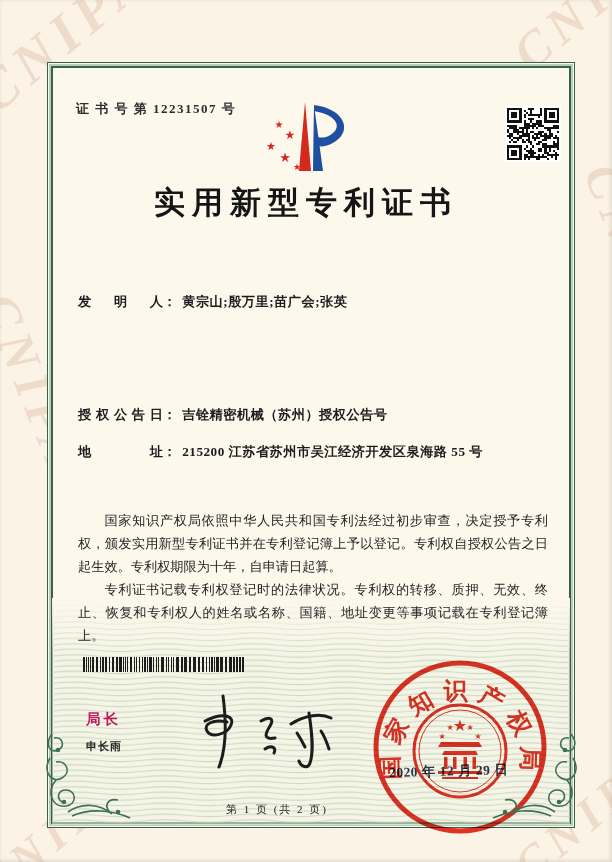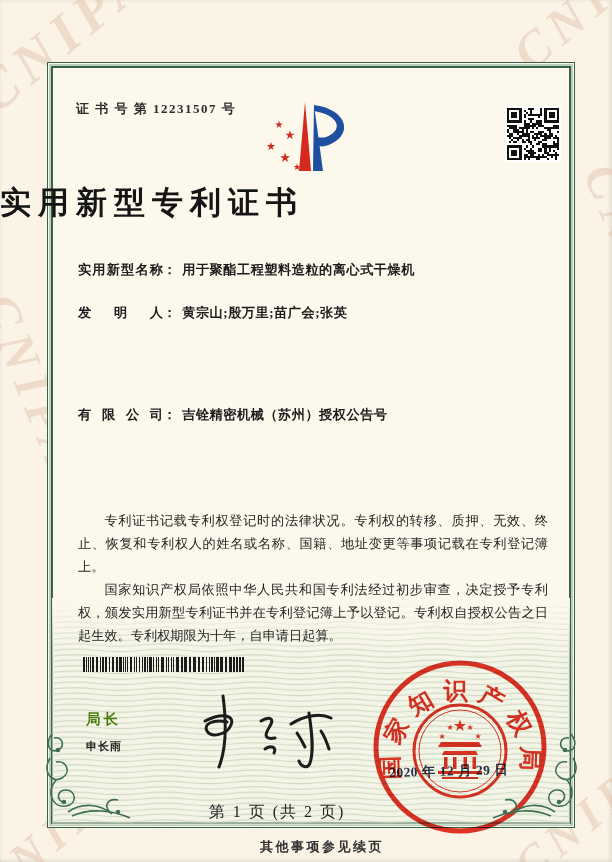--- a/index.html
+++ b/index.html
@@ -18,50 +18,50 @@
   .frame{position:absolute;left:47px;top:62px;width:528px;height:766px;
          border:1px solid #356248;background:#fdf8ec;z-index:2;box-sizing:border-box;}
   .frame::before{content:"";position:absolute;inset:1px;border:2px solid #b9cfb9;}
   .frame::after{content:"";position:absolute;inset:3px;border:2px solid #356248;}
   .band{position:absolute;left:52px;top:598px;width:518px;height:227px;z-index:2;}
   
   .certno{position:absolute;left:76px;top:100px;font-size:13px;letter-spacing:1.5px;
           color:#2e2e2e;z-index:3;font-weight:700;}
   .logo{position:absolute;left:248px;top:98px;width:115px;height:82px;z-index:3;}
   .qr{position:absolute;left:505px;top:106px;width:52px;height:52px;z-index:3;background:#fff;padding:2px;}
-  .title{position:absolute;left:0;right:0;top:182px;z-index:3;
+  .title{position:absolute;left:0;right:0;top:182px;text-align:center;z-index:3;
          font-size:31px;font-weight:700;letter-spacing:7px;color:#151515;}
   
   .frow{position:absolute;left:78px;width:478px;font-size:13.2px;color:#1c1c1c;
         font-weight:600;z-index:3;white-space:nowrap;}
   .flabel{display:inline-block;width:85px;text-align:justify;text-align-last:justify;}
   .fvalue{margin-left:6px;letter-spacing:.5px;}
   .fpair2{position:absolute;left:234px;top:0;}
   .fpair2 .flabel2{letter-spacing:1px;}
   
   .paras{position:absolute;left:78px;top:509px;width:470px;z-index:3;
          font-size:13.2px;line-height:23px;text-align:justify;color:#252525;}
   .paras p{margin:0;text-indent:2em;}
   
   .barcode{position:absolute;left:83px;top:657px;width:164px;height:15px;z-index:3;}
   .official-title{position:absolute;left:86px;top:710px;z-index:3;
-        font-family:"Liberation Sans",sans-serif;font-size:14.5px;font-weight:600;letter-spacing:3px;color:#4d7c0f;}
+        font-family:"Liberation Sans",sans-serif;font-size:14.5px;font-weight:600;letter-spacing:3px;color:#be185d;}
   .official-name{position:absolute;left:86px;top:739px;z-index:3;
         font-family:"Liberation Sans",sans-serif;font-size:11px;font-weight:600;letter-spacing:1px;color:#242424;}
   .sig{position:absolute;left:183px;top:691px;width:150px;height:78px;z-index:3;}
   .seal{position:absolute;left:372px;top:659px;width:176px;height:176px;z-index:4;
         mix-blend-mode:multiply;opacity:.95;}
   .seal-date{position:absolute;left:389px;top:762px;width:160px;z-index:5;
         font-size:13.5px;font-weight:700;color:#2a3550;letter-spacing:.5px;
         transform:rotate(-1.5deg);mix-blend-mode:multiply;}
   .ornament{position:absolute;width:95px;height:95px;z-index:5;}
   .orn-left{left:42px;top:728px;}
   .orn-right{left:486px;top:728px;transform:scaleX(-1);}
   .footer-page{position:absolute;left:47px;top:802px;width:460px;text-align:center;z-index:3;
-        font-size:16px;letter-spacing:2px;color:#242424;}
+        font-size:11px;letter-spacing:2px;color:#242424;}
   .footer-note{position:absolute;left:62px;top:838px;width:520px;text-align:center;z-index:3;
         font-size:13px;letter-spacing:2.5px;color:#303030;font-weight:600;}
 </style>
 </head>
 <body>
 
 <div class="page">
 
   <div class="wm" style="left:-40px;top:2px;font-size:56px;transform:rotate(-40deg);">CNIPA</div>
   <div class="wm" style="left:498px;top:-30px;font-size:50px;transform:rotate(-40deg);">CNIPA</div>
@@ -342,33 +342,33 @@
       <rect x="18" y="0" width="7" height="7" fill="#111"></rect>
       <rect x="19" y="1" width="5" height="5" fill="#fff"></rect>
       <rect x="20" y="2" width="3" height="3" fill="#111"></rect>
       <rect x="0" y="18" width="7" height="7" fill="#111"></rect>
       <rect x="1" y="19" width="5" height="5" fill="#fff"></rect>
       <rect x="2" y="20" width="3" height="3" fill="#111"></rect>
     </svg>
 
   <div class="title">实用新型专利证书</div>
 
-  <div class="frow" style="top:261px">
-    <span class="flabel">实用新型名称</span><span class="fcolon">：</span><span class="fvalue">用于聚酯工程塑料造粒的离心式干燥机</span>
-  </div>
-  <div class="frow" style="top:304px">
+  <div class="frow" style="top:293px">
     <span class="flabel">发明人</span><span class="fcolon">：</span><span class="fvalue">黄宗山;殷万里;苗广会;张英</span>
   </div>
   <div class="frow" style="top:406px">
-    <span class="flabel">有限公司</span><span class="fcolon">：</span><span class="fvalue">吉铨精密机械（苏州）授权公告号</span>
+    <span class="flabel">授权公告日</span><span class="fcolon">：</span><span class="fvalue">吉铨精密机械（苏州）授权公告号</span>
   </div>
+  <div class="frow" style="top:443px">
+    <span class="flabel">地址</span><span class="fcolon">：</span><span class="fvalue">215200 江苏省苏州市吴江经济开发区泉海路 55 号</span>
+  </div>
 
   <div class="paras">
+    <p>国家知识产权局依照中华人民共和国专利法经过初步审查，决定授予专利权，颁发实用新型专利证书并在专利登记簿上予以登记。专利权自授权公告之日起生效。专利权期限为十年，自申请日起算。</p>
     <p>专利证书记载专利权登记时的法律状况。专利权的转移、质押、无效、终止、恢复和专利权人的姓名或名称、国籍、地址变更等事项记载在专利登记簿上。</p>
-    <p>国家知识产权局依照中华人民共和国专利法经过初步审查，决定授予专利权，颁发实用新型专利证书并在专利登记簿上予以登记。专利权自授权公告之日起生效。专利权期限为十年，自申请日起算。</p>
   </div>
 
   <svg class="barcode" id="barcode" viewBox="0 0 164 15" preserveAspectRatio="none" xmlns="http://www.w3.org/2000/svg">
       <rect x="0" y="0" width="2" height="15" fill="#1c1c1c"></rect>
       <rect x="3" y="0" width="1" height="15" fill="#1c1c1c"></rect>
       <rect x="5" y="0" width="1" height="15" fill="#1c1c1c"></rect>
       <rect x="7" y="0" width="1" height="15" fill="#1c1c1c"></rect>
       <rect x="9" y="0" width="2" height="15" fill="#1c1c1c"></rect>
       <rect x="13" y="0" width="2" height="15" fill="#1c1c1c"></rect>
       <rect x="17" y="0" width="1" height="15" fill="#1c1c1c"></rect>
@@ -483,15 +483,14 @@
       <path d="M14,52 C4,64 10,80 24,78 C36,76 34,62 24,62 C16,62 14,70 20,74"></path>
       <path d="M26,84 C40,74 58,76 70,86 C60,78 66,70 76,72"></path>
       <path d="M30,88 C48,80 70,82 88,90"></path>
       <circle cx="16" cy="22" r="1.5" fill="#3f6f53"></circle>
       <circle cx="22" cy="74" r="1.5" fill="#3f6f53"></circle>
       <circle cx="76" cy="84" r="1.5" fill="#3f6f53"></circle>
     </g>
   </svg>
 
   <div class="footer-page">第 1 页 (共 2 页)</div>
-  <div class="footer-note">其他事项参见续页</div>
 
 </div>
 
 </body></html>

